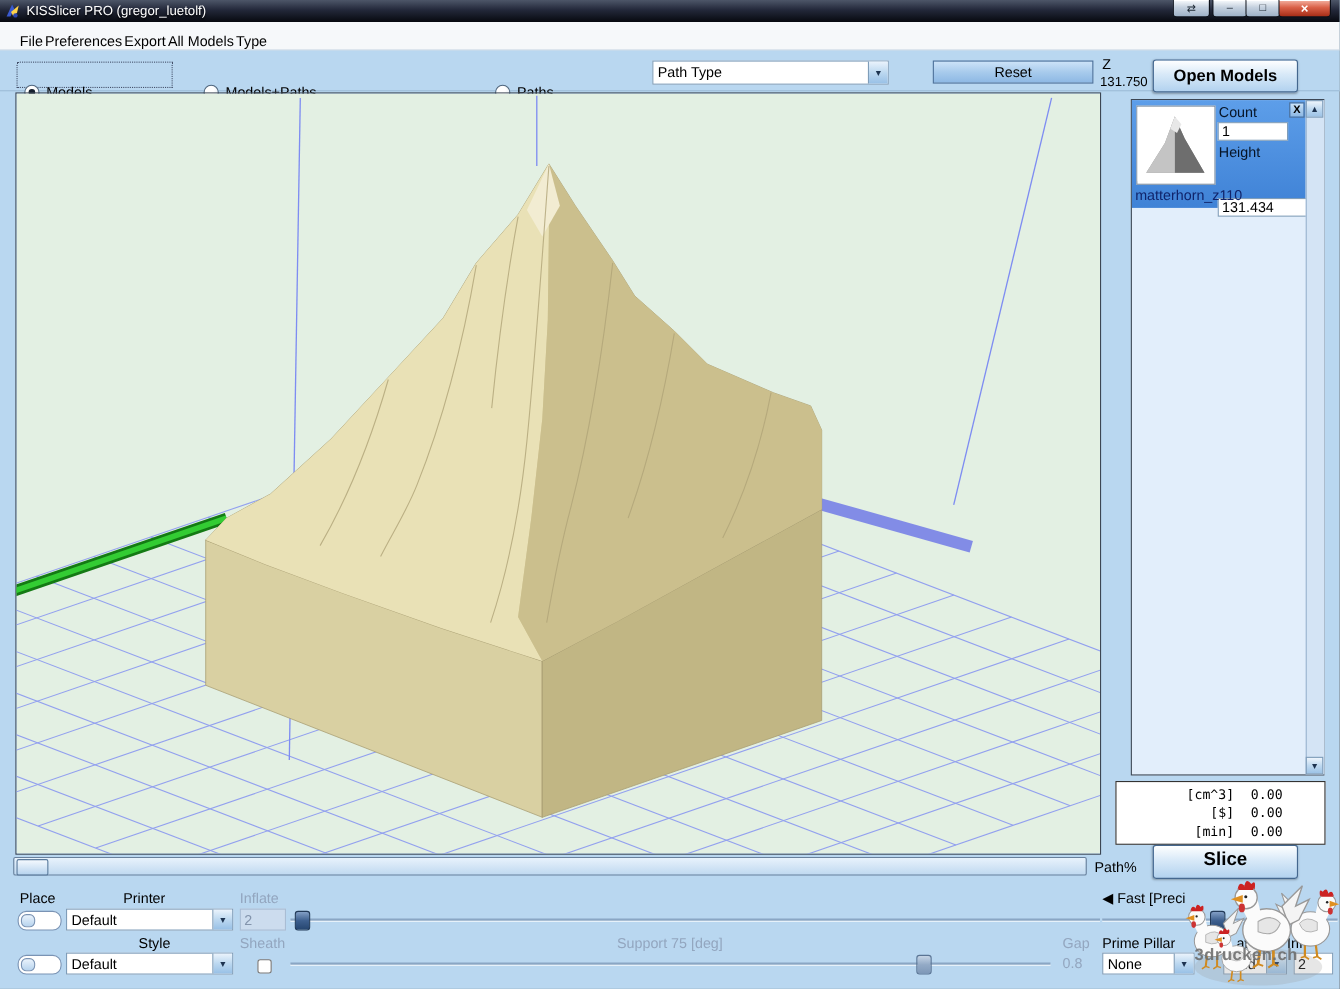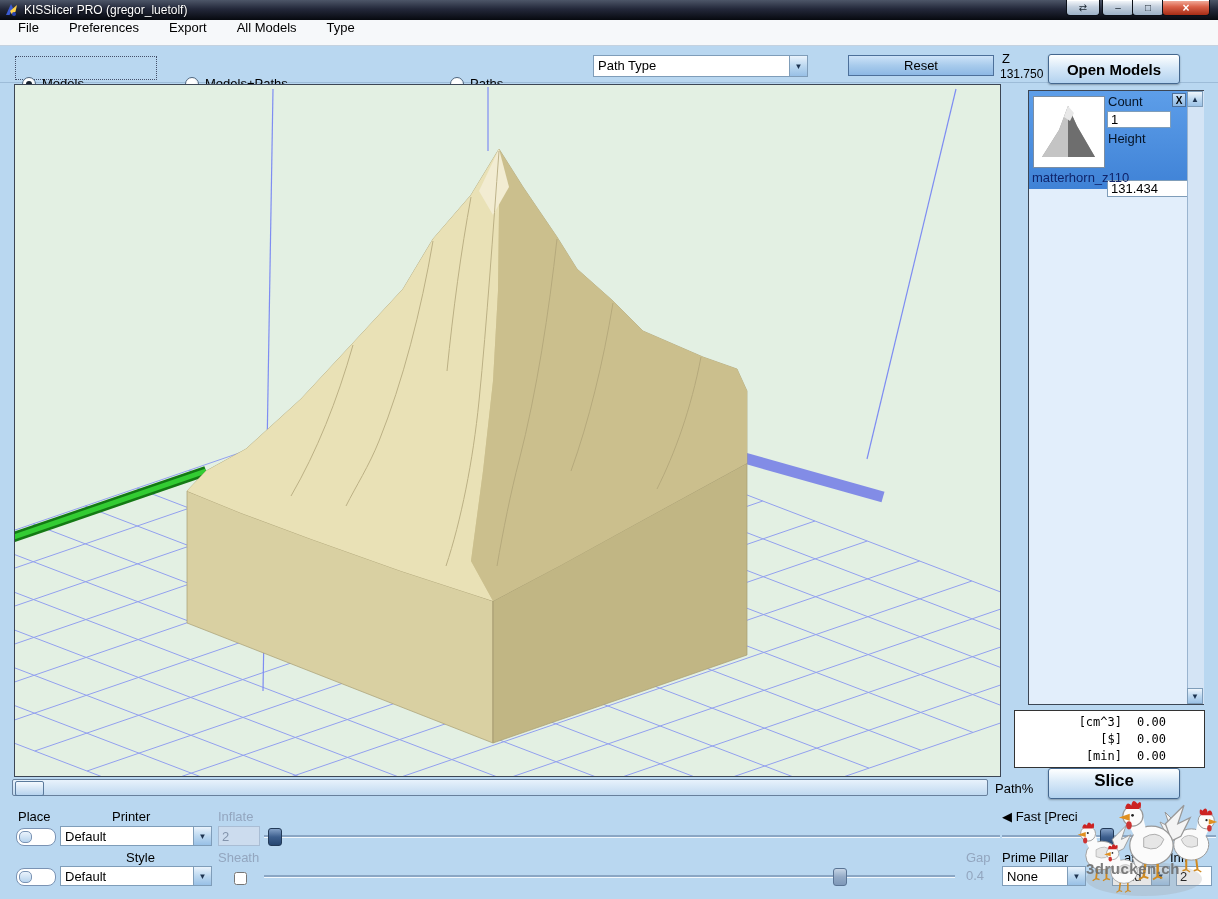--- a/index.html
+++ b/index.html
@@ -12,21 +12,21 @@
     background:linear-gradient(#4d5668,#23283a 45%,#07090f);
     display:flex;align-items:center;color:#fff;font-size:12px;}
   .title-text{margin-left:5px;text-shadow:0 1px 2px #000;}
   .winbtn{position:absolute;top:0;height:15px;border:1px solid #0c1018;border-top:none;
     border-radius:0 0 4px 4px;background:linear-gradient(#fafcfe,#c4d0de 45%,#9db1c7);
     display:flex;align-items:center;justify-content:center;font-size:10px;color:#1a2530;
     box-shadow:inset 0 1px 0 #fff;}
   .winbtn.close{background:linear-gradient(#f4b4a4,#da6148 45%,#a52c16);color:#fff;font-size:12px;font-weight:bold;}
   
   .menubar{position:absolute;left:0;top:20px;width:1218px;height:26px;background:#f6f8fa;
-    border-bottom:1px solid #c4d2e0;display:flex;align-items:flex-start;padding-left:18px;gap:30px;box-sizing:border-box;}
+    border-bottom:1px solid #c4d2e0;display:flex;align-items:flex-end;padding-left:18px;gap:2px;box-sizing:border-box;}
   .toolbar{position:absolute;left:0;top:46px;width:1218px;height:37px;background:#b9d7f0;
     border-bottom:1px solid #9dbcd8;box-sizing:border-box;}
   .focusrect{position:absolute;left:15px;top:56px;width:140px;height:22px;border:1px dotted #44506a;}
   .radio{position:absolute;display:flex;align-items:center;gap:6px;margin-top:16px;}
   .radio .circ{width:12px;height:12px;border-radius:50%;border:1px solid #51677e;
     background:radial-gradient(circle at 35% 30%,#ffffff 35%,#dbe6ef);position:relative;}
   .radio .circ .dot{position:absolute;left:3px;top:3px;width:6px;height:6px;border-radius:50%;background:#15202e;}
   .select{position:absolute;background:#fff;border:1px solid #7f9db9;display:flex;align-items:stretch;box-sizing:border-box;}
   .select .txt{flex:1;padding:2px 0 0 4px;overflow:hidden;white-space:nowrap;}
   .select .arrow{width:17px;border-left:1px solid #7f9db9;
@@ -274,36 +274,37 @@
     <span class="arrow">▼</span>
   </div>
   <input class="field disabled" style="left: 218px; top: 826px; width: 42px; height: 20px;" value="2">
   <div class="groove" style="left:264px;top:828px;width:736px;"></div>
   <div class="handle" style="left:268px;top:828px;"></div>
   <div class="groove" style="left:1002px;top:828px;width:214px;"></div>
   <div class="handle" style="left:1100px;top:828px;"></div>
 
   <div class="lbl" style="left:126px;top:850px;">Style</div>
   <div class="lbl gray" style="left:218px;top:850px;">Sheath</div>
+  <div class="lbl gray" style="left:264px;top:850px;width:690px;text-align:center;">Support 75 [deg]</div>
   <div class="lbl gray" style="left:966px;top:850px;">Gap</div>
   <div class="lbl" style="left:1002px;top:850px;">Prime Pillar</div>
   <div class="lbl" style="left:1124px;top:850px;">aft</div>
   <div class="lbl" style="left:1170px;top:850px;">Infl</div>
 
   <div class="placewidget" style="left:16px;top:868px;">
       <span class="knob"></span>
     </div>
   <div class="select" style="left:60px;top:866px;width:152px;height:20px;">
     <span class="txt">Default</span>
     <span class="arrow">▼</span>
   </div>
   <input type="checkbox" class="checkbox" style="left: 230px; top: 869px;">
   <div class="groove" style="left:264px;top:868px;width:691px;"></div>
   <div class="handle gray" style="left:833px;top:868px;"></div>
-  <div class="lbl gray" style="left:966px;top:868px;">0.4</div>
+  <div class="lbl gray" style="left:966px;top:868px;">0.8</div>
   <div class="select" style="left:1002px;top:866px;width:84px;height:20px;">
     <span class="txt">None</span>
     <span class="arrow">▼</span>
   </div>
   <div class="select" style="left:1112px;top:866px;width:58px;height:20px;">
     <span class="txt">Grid</span>
     <span class="arrow">▼</span>
   </div>
   <input class="field" style="left: 1176px; top: 866px; width: 36px; height: 20px;" value="2">
 

